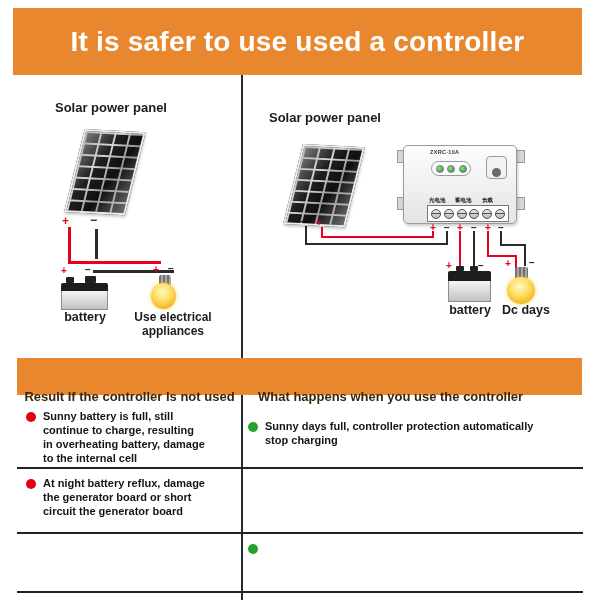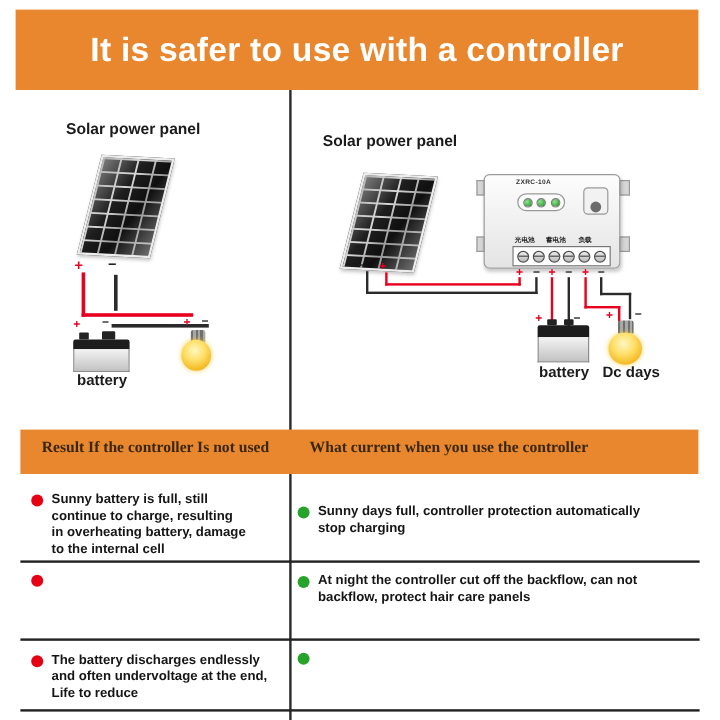--- a/index.html
+++ b/index.html
@@ -70,39 +70,39 @@
   .term::after{content:"";position:absolute;left:0px;right:0px;top:3px;height:1.5px;background:#4d4d4d;}
   .pol{position:absolute;top:222px;transform:translateX(-50%);font-weight:700;font-size:10px;color:#222;}
   .pol.red{color:var(--wireRed);}
 
   
   .vdiv{position:absolute;left:241px;top:75px;width:1.5px;height:525px;background:#2a2a2a;}
   .hdiv{position:absolute;left:17px;width:566px;height:1.5px;background:#222;}
 
   
   .th-band{position:absolute;left:17px;top:358px;width:565px;height:37px;background:var(--orange);}
-  .th{position:absolute;top:354px;height:37px;display:flex;align-items:center;
-      font-weight:700;font-size:13px;color:var(--headerText);font-family:Liberation Serif, serif;}
+  .th{position:absolute;top:378px;height:37px;display:flex;align-items:center;
+      font-weight:700;font-size:13px;color:var(--headerText);}
   .th.left{left:17px;width:225px;justify-content:center;}
   .th.right{left:242px;width:340px;padding-left:16px;box-sizing:border-box;}
 
   .cell{position:absolute;display:flex;align-items:flex-start;font-weight:700;font-size:11px;
         line-height:14px;color:#151515;}
   .cell .txt{white-space:pre-line;}
   .dot{flex:0 0 auto;width:10px;height:10px;border-radius:50%;margin-top:3px;margin-right:7px;}
   .dot.red{background:var(--bulletRed);}
   .dot.green{background:var(--bulletGreen);}
 </style>
 </head>
 <body>
 
 <div id="stage" style="--orange: #e8872e; --headerText: #3a2710; --bulletRed: #e60013; --bulletGreen: #27a32c; --wireRed: #e8001e; --wireDark: #2b2b2b; --ledGreen: #1d8f1d;">
 
   <div class="banner">
-    <span>It is safer to use with a controller</span>
+    <span>It is safer to use used a controller</span>
   </div>
 
   <div class="vdiv"></div>
 
   <div class="dtitle" style="left:36px;top:100px;width:150px;">Solar power panel</div>
 
   <div class="solar" style="left:64px;top:128px;width:57px;height:80px;"></div>
 
   <span class="pm red" style="left:62px;top:216px;">+</span>
   <span class="pm" style="left:90px;top:215px;">−</span>
@@ -118,20 +118,22 @@
   <span class="pm small" style="left:168px;top:264px;">−</span>
 
   <div class="bat-nub" style="left:66px;top:277px;width:8px;height:6px;"></div>
   <div class="bat-nub" style="left:85px;top:276px;width:11px;height:7px;"></div>
   <div class="bat-cap" style="left:61px;top:283px;width:47px;height:8px;"></div>
   <div class="bat-body" style="left:61px;top:291px;width:47px;height:19px;"></div>
   <div class="dlabel" style="left:56px;top:311px;width:58px;">battery</div>
 
   <div class="bulb-cap" style="left:159px;top:275px;width:12px;height:10px;"></div>
   <div class="bulb-glass" style="left:151px;top:283px;width:25px;height:26px;"></div>
+  <div class="dlabel" style="left:133px;top:311px;width:80px;font-size:12px;">Use electrical
+appliances</div>
 
   <div class="dtitle" style="left:250px;top:110px;width:150px;">Solar power panel</div>
 
   <div class="solar" style="left:283px;top:143px;width:58px;height:77px;"></div>
 
   <span class="pm small" style="left:298px;top:217px;">−</span>
   <span class="pm red small" style="left:316px;top:218px;">+</span>
 
   <div class="ctrl-flange" style="left:397px;top:150px;width:7px;height:13px;"></div>
   <div class="ctrl-flange" style="left:397px;top:197px;width:7px;height:13px;"></div>
@@ -194,50 +196,42 @@
   <div class="bat-cap" style="left:448px;top:271px;width:43px;height:10px;"></div>
   <div class="bat-body" style="left:448px;top:281px;width:43px;height:21px;"></div>
   <div class="dlabel" style="left:442px;top:304px;width:56px;">battery</div>
 
   <div class="bulb-cap" style="left:515px;top:267px;width:13px;height:11px;"></div>
   <div class="bulb-glass" style="left:507px;top:277px;width:28px;height:27px;"></div>
   <div class="dlabel" style="left:496px;top:304px;width:60px;">Dc days</div>
 
   <div class="th-band"></div>
   <div class="th left">Result If the controller Is not used</div>
-  <div class="th right">What current when you use the controller</div>
+  <div class="th right">What happens when you use the controller</div>
 
   <div class="cell" style="left:26px;top:409px;width:215px;">
     <span class="dot red"></span>
     <span class="txt">Sunny battery is full, still
 continue to charge, resulting
 in overheating battery, damage
  to the internal cell</span>
   </div>
   <div class="cell" style="left:248px;top:419px;width:330px;">
     <span class="dot green"></span>
     <span class="txt">Sunny days full, controller protection automatically
  stop charging</span>
   </div>
   <div class="hdiv" style="top:467px;"></div>
 
   <div class="cell" style="left:26px;top:476px;width:215px;">
     <span class="dot red"></span>
-  </div>
-  <div class="cell" style="left:248px;top:477px;width:330px;">
-    <span class="dot green"></span>
-    <span class="txt">At night the controller cut off the backflow, can not
- backflow, protect hair care panels</span>
+    <span class="txt">At night battery reflux, damage
+the generator board or short
+ circuit the generator board</span>
   </div>
   <div class="hdiv" style="top:532px;"></div>
 
-  <div class="cell" style="left:26px;top:543px;width:215px;">
-    <span class="dot red"></span>
-    <span class="txt">The battery discharges endlessly
-and often undervoltage at the end,
-Life to reduce</span>
-  </div>
   <div class="cell" style="left:248px;top:541px;width:330px;">
     <span class="dot green"></span>
   </div>
   <div class="hdiv" style="top:591px;"></div>
 
 </div>
 
 </body></html>

